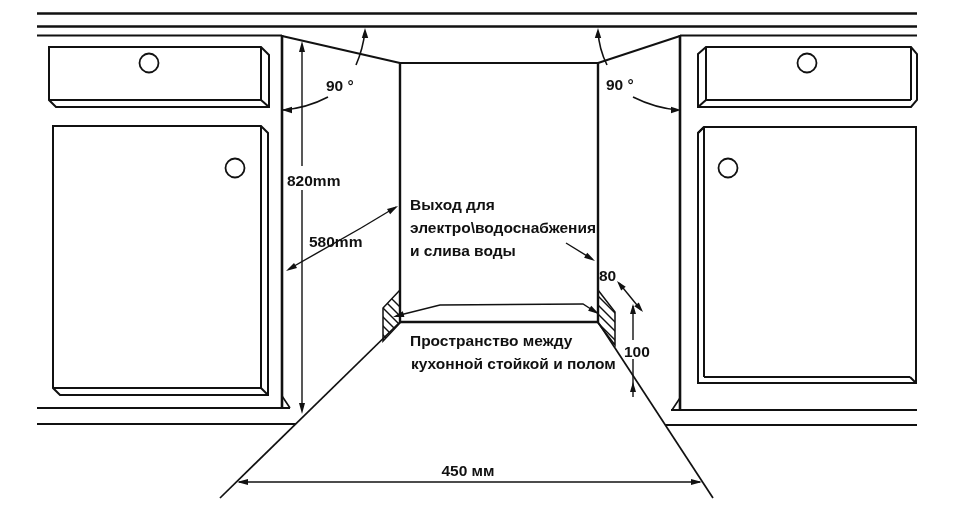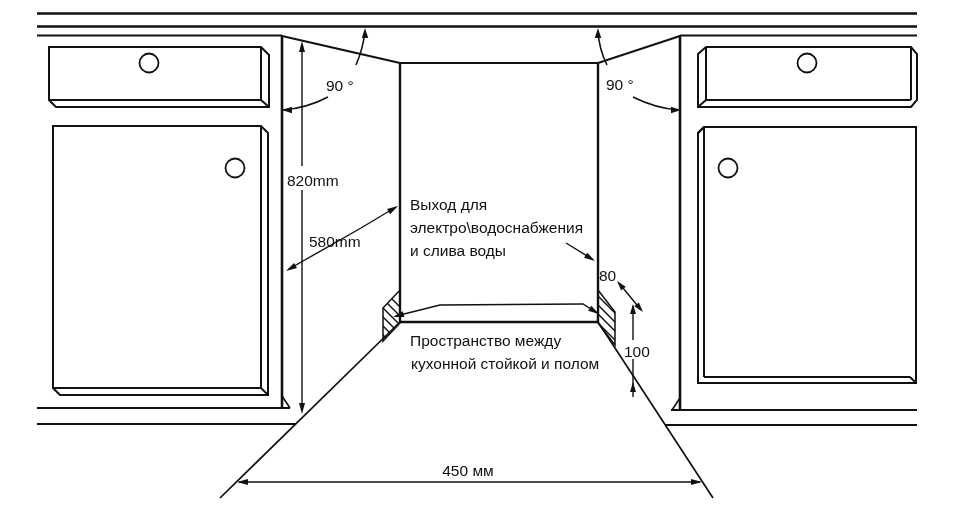--- a/index.html
+++ b/index.html
@@ -1,17 +1,17 @@
 <!DOCTYPE html>
 <html><head>
 <meta charset="utf-8">
 <style>
   html,body{margin:0;padding:0;background:#ffffff;}
   .stage{position:relative;width:980px;height:520px;background:#fff;overflow:hidden;
-         font-family:"Liberation Sans", sans-serif;}
+         font-family:"Liberation Sans", sans-serif;font-weight:bold;}
   svg{display:block}
   text{font-family:"Liberation Sans", sans-serif;fill:#111;}
   .t15{font-size:15.5px;}
 </style>
 </head>
 <body>
 
 <div class="stage">
 <svg width="980" height="520" viewBox="0 0 980 520">
 

